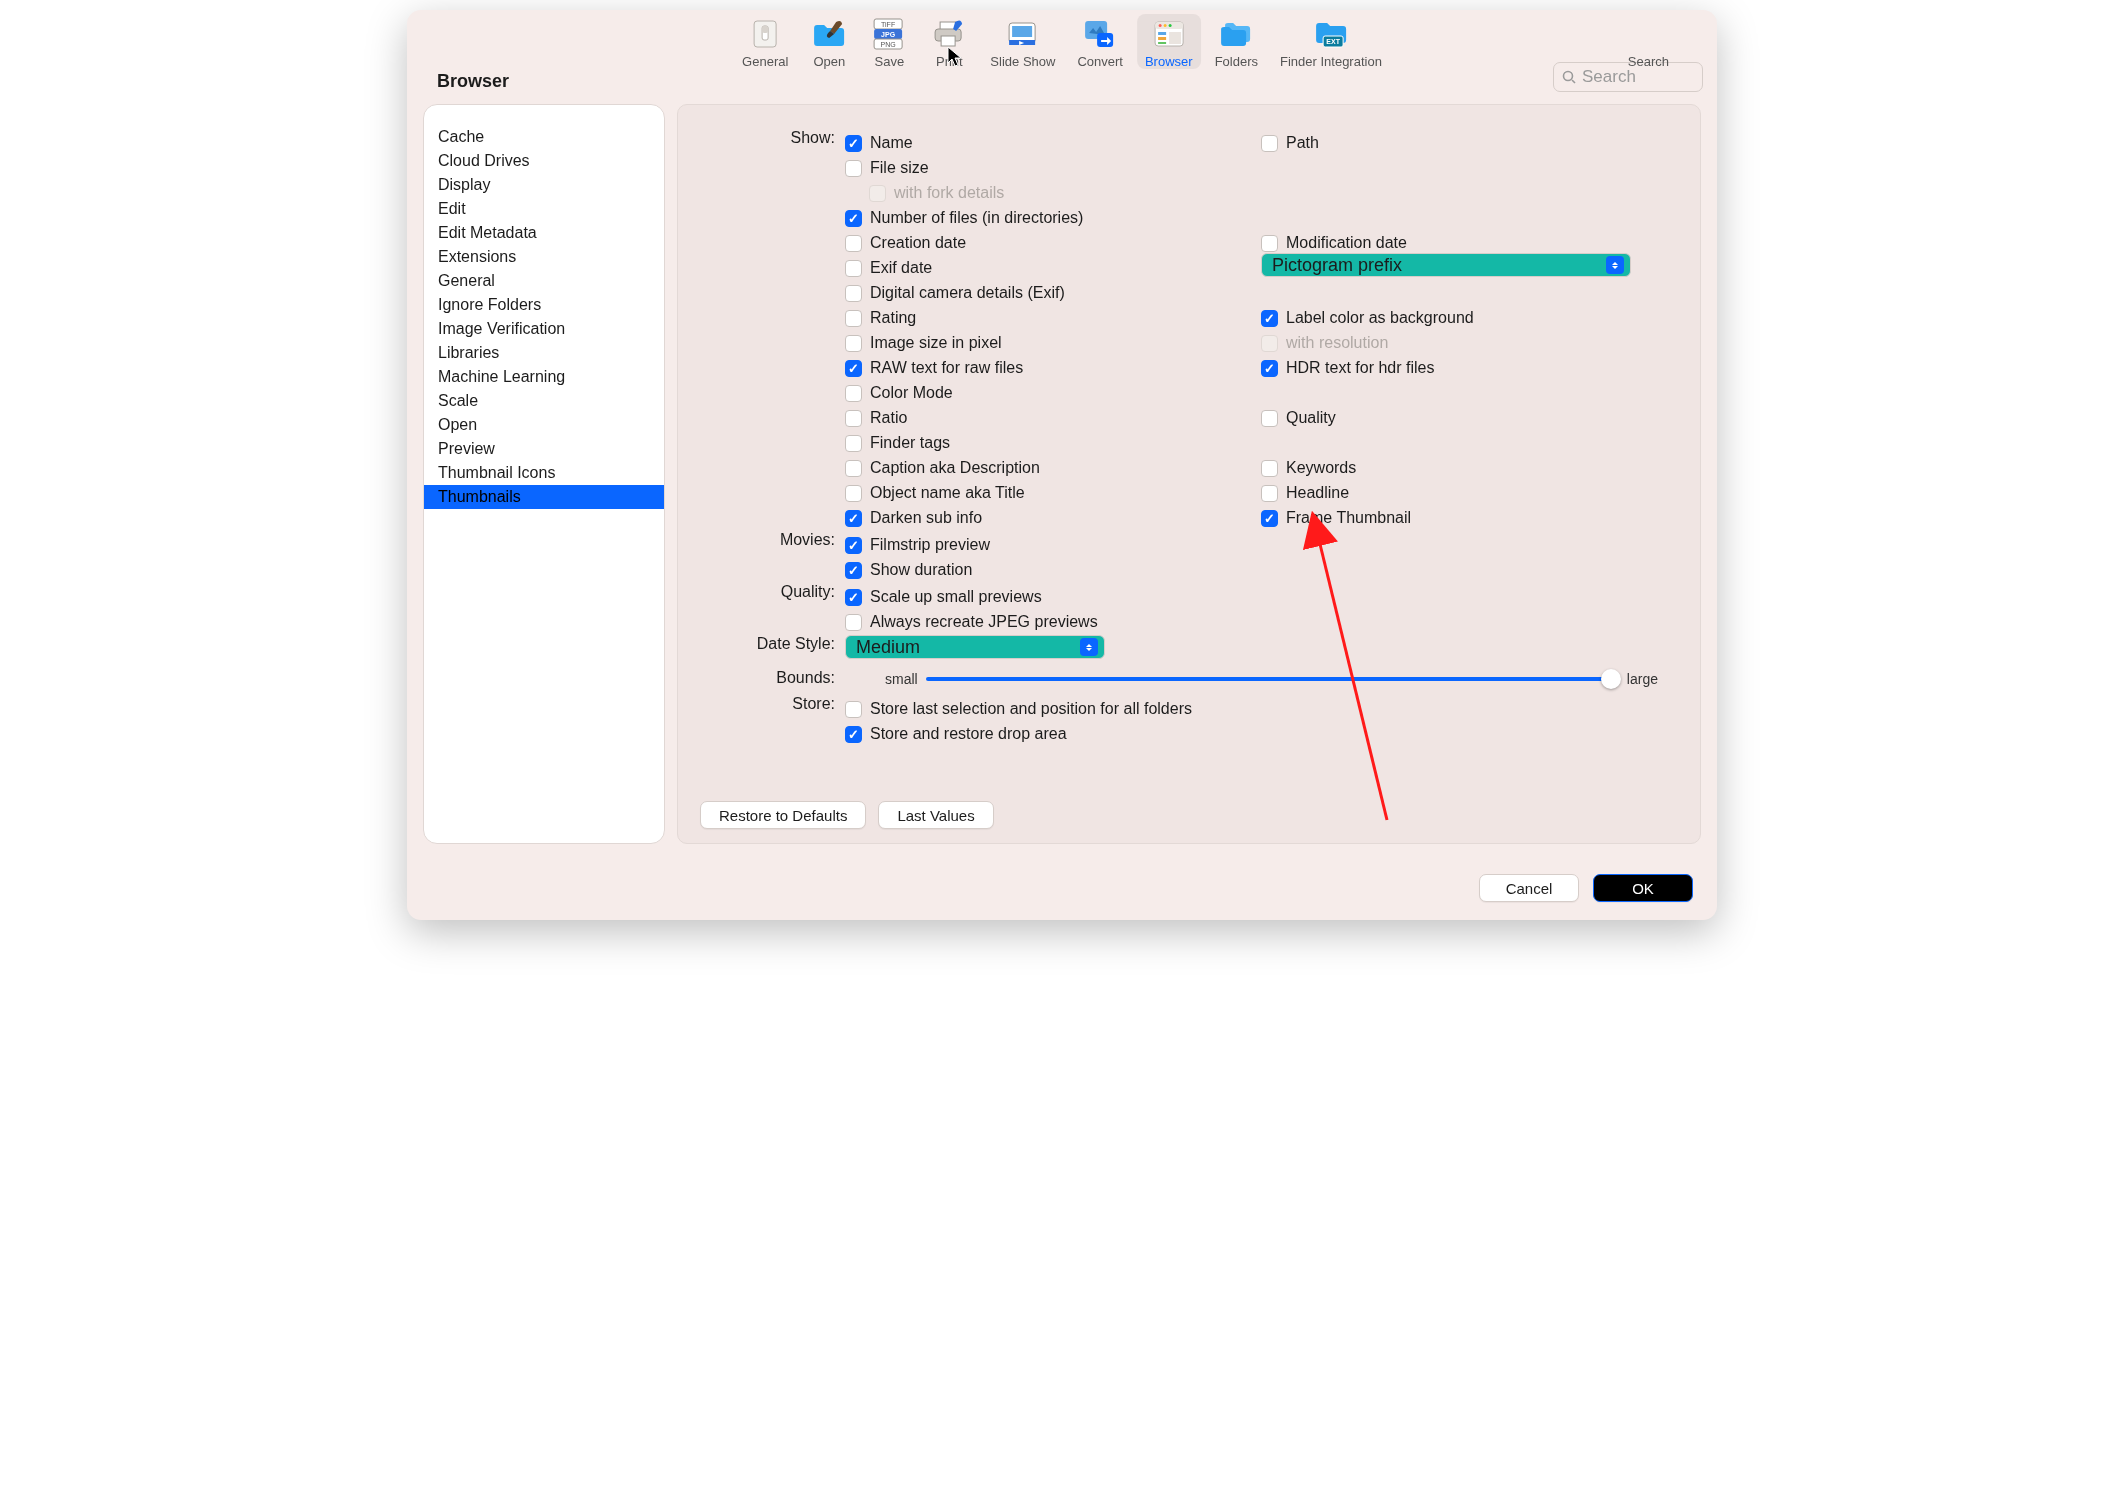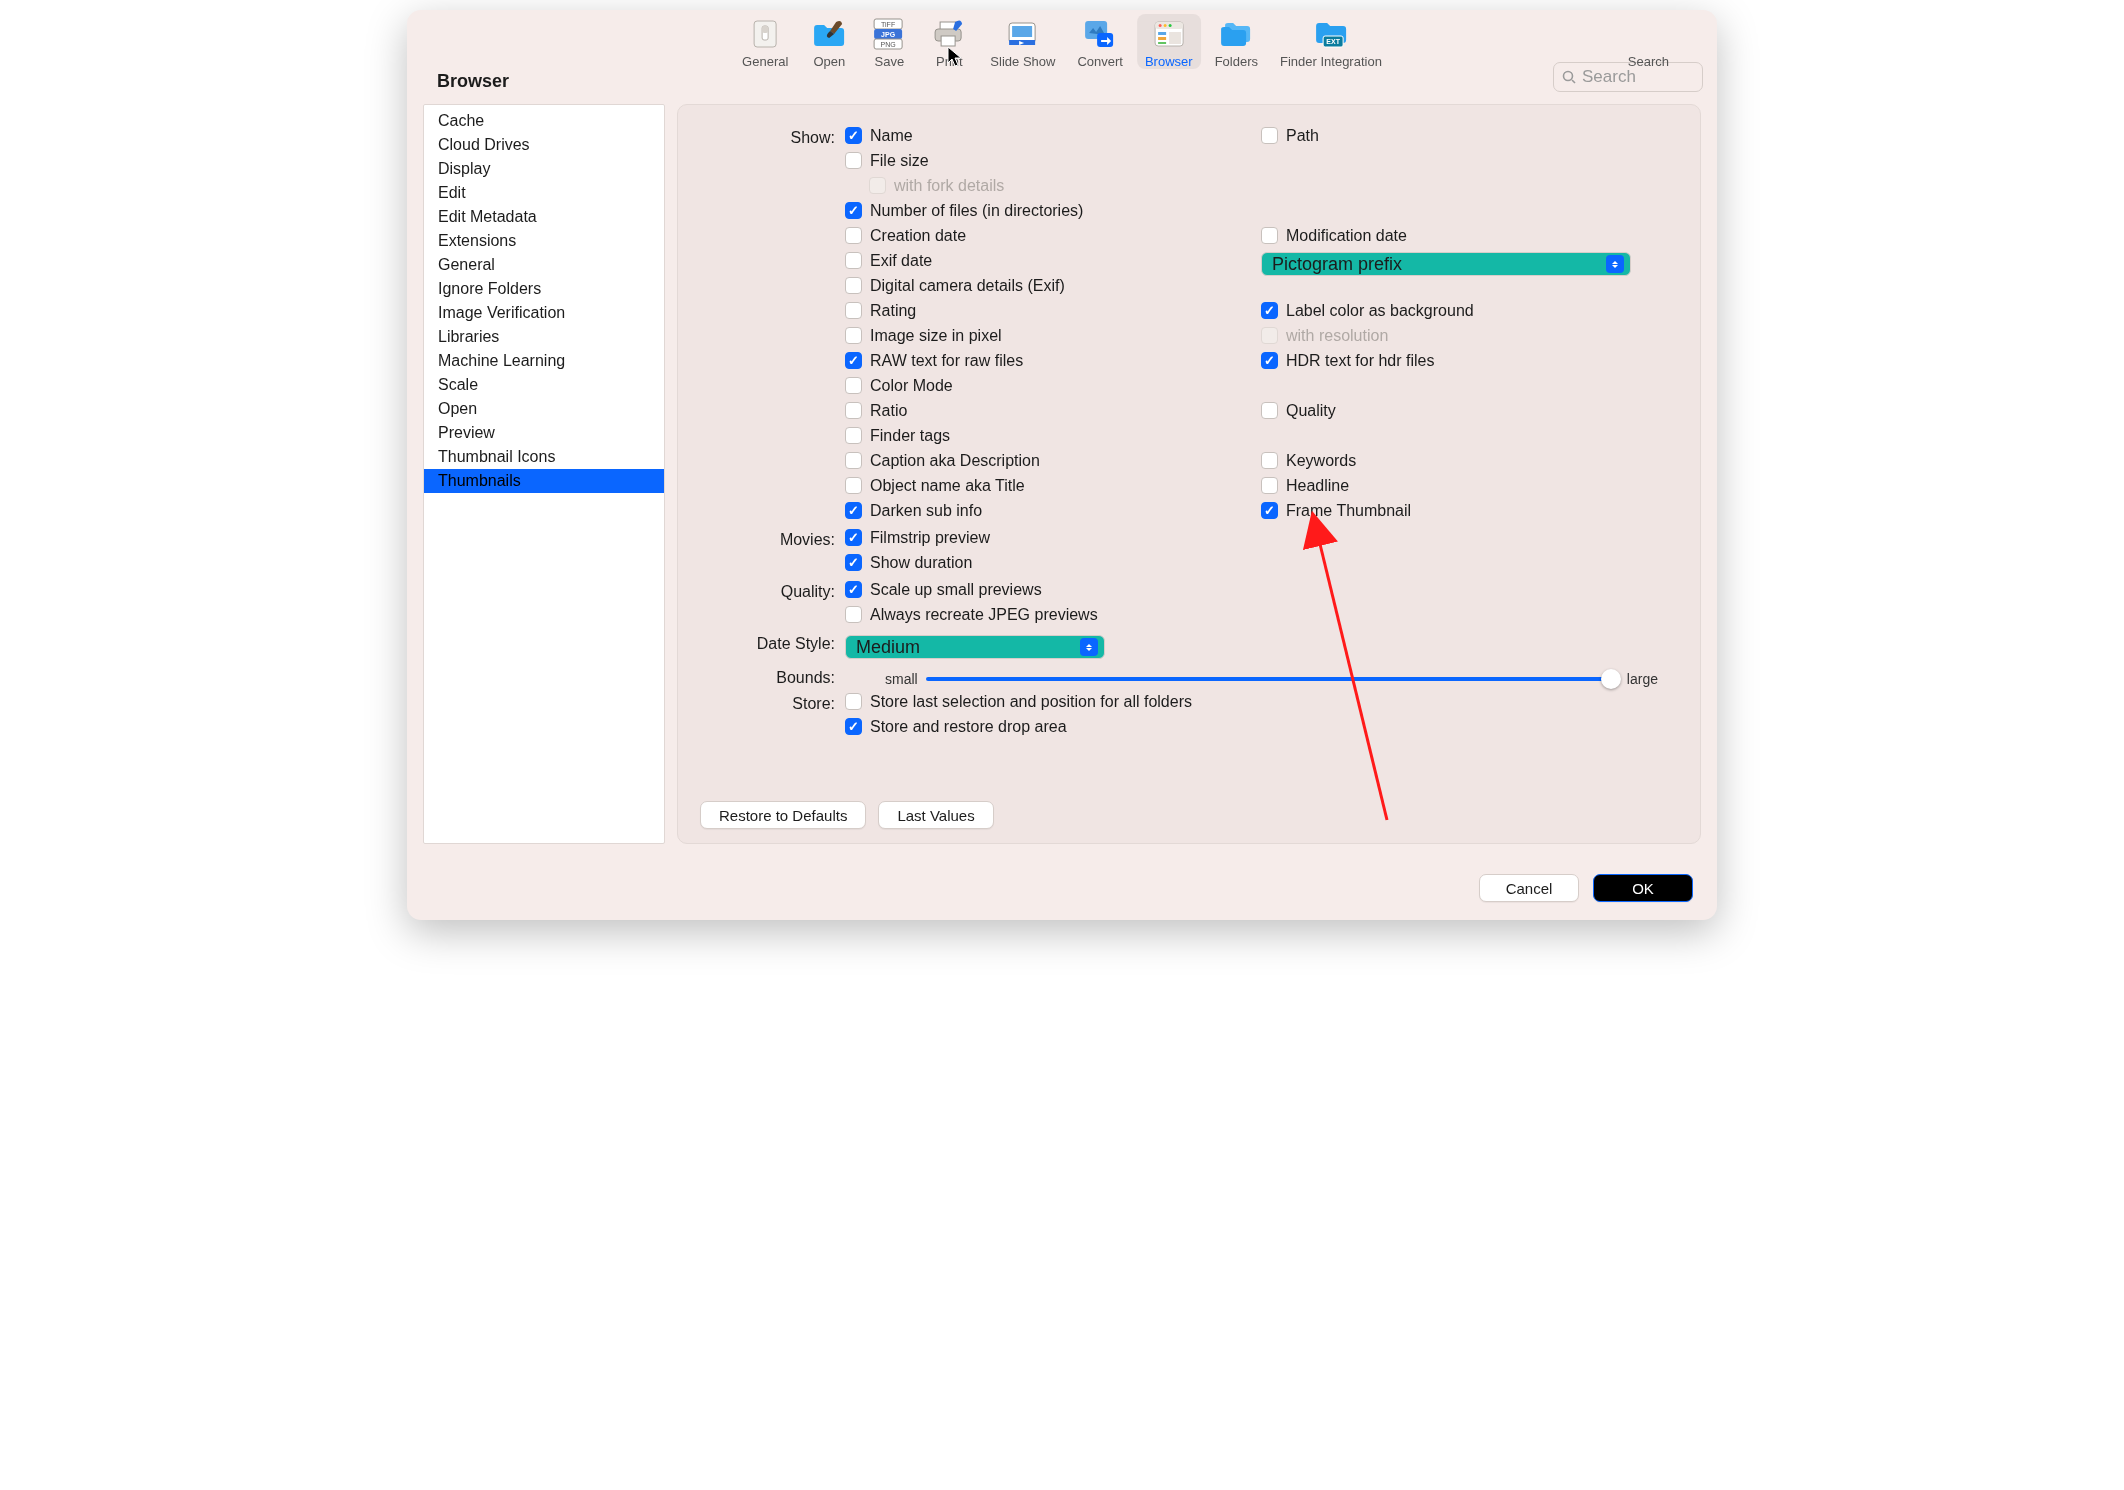--- a/index.html
+++ b/index.html
@@ -87,22 +87,22 @@
     flex: 1;
     display: flex;
     padding: 12px 16px 16px 16px;
     gap: 12px;
     position:relative;
   }
   .sidebar {
     width: 242px;
     background: #fff;
     border: 1px solid #e0d7d4;
-    border-radius: 2px;
-    padding: 4px 0;
+    border-radius: 14px;
+    padding: 20px 0;
     height: 740px;
   }
   .side-item {
     padding: 3px 14px;
     font-size: 16px;
     cursor: default;
   }
   .side-item.selected {
     background: #0a66ff;
     color: #000000;
@@ -126,21 +126,21 @@
     padding-right: 10px;
     padding-top: 2px;
     font-size: 16px;
   }
   .two-col {
     display: grid;
     grid-template-columns: 400px 1fr;
     column-gap: 16px;
   }
   .cb-row {
-    display:flex; align-items:flex-start; gap:8px;
+    display:flex; align-items:flex-end; gap:8px;
     height: 25px;
   }
   .cb {
     width: 17px; height: 17px;
     border-radius: 4px;
     border: 1px solid #c8c1bd;
     background: #fff;
     display:inline-flex; align-items:center; justify-content:center;
     flex-shrink:0;
   }

